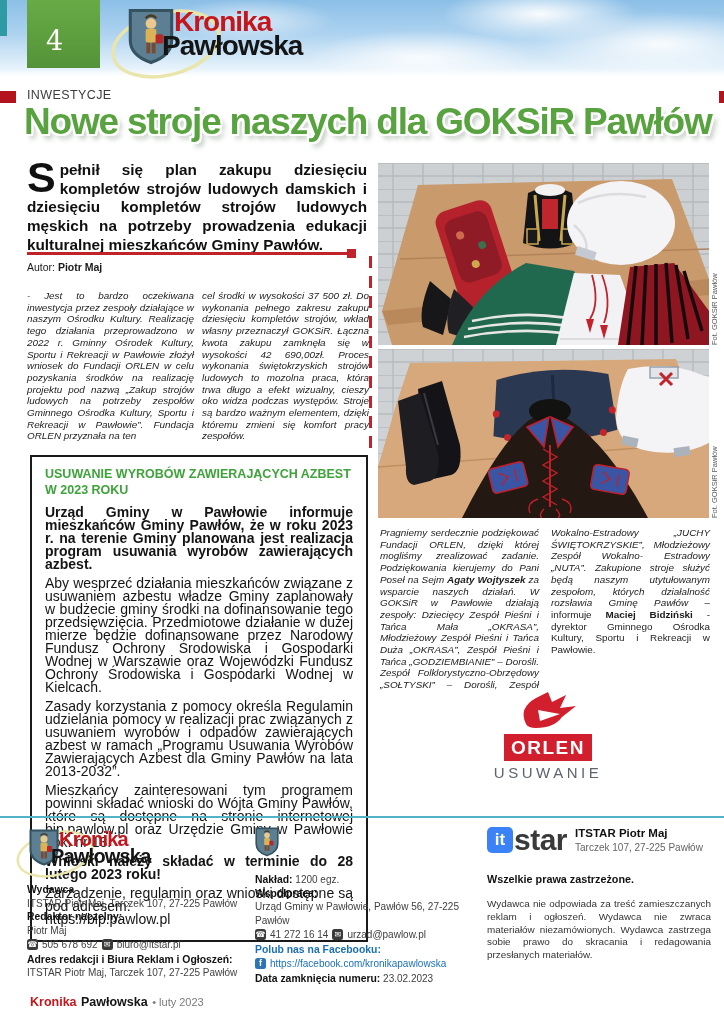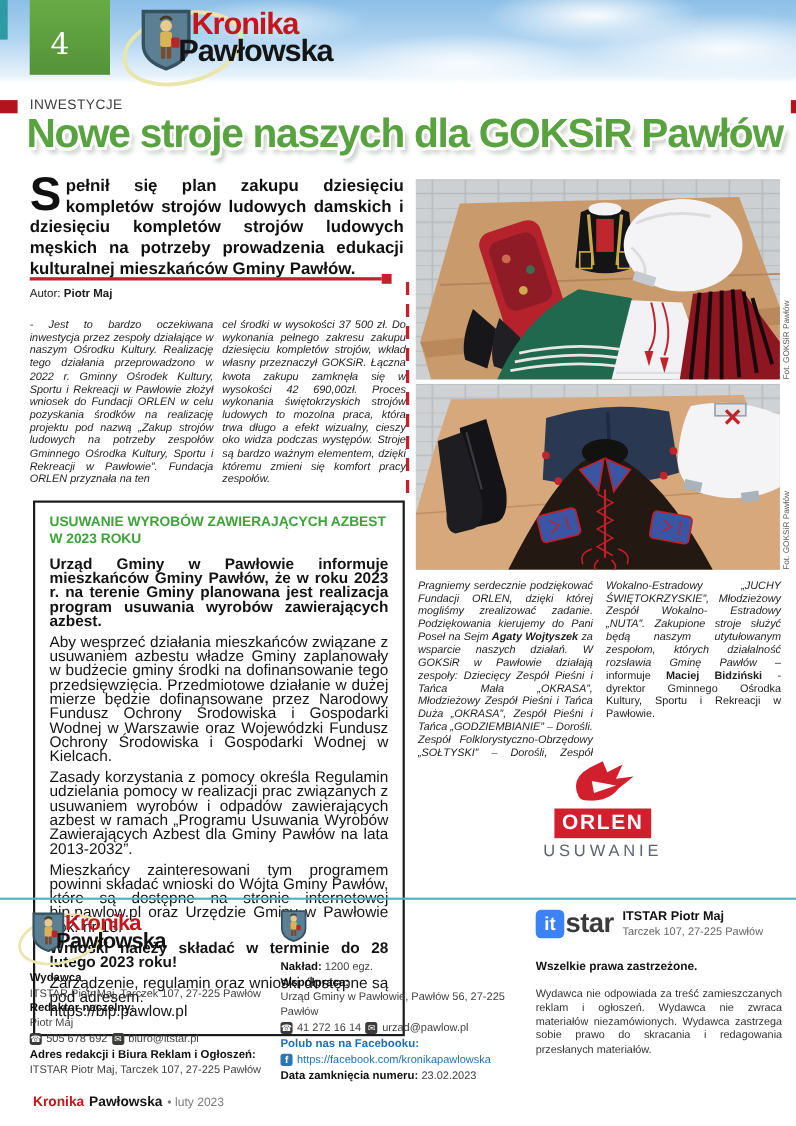--- a/index.html
+++ b/index.html
@@ -93,21 +93,21 @@
   .f-logo1 .m-red, .f-logo1 .m-blk { font-size:20px; letter-spacing:-.8px; }
   .f-logo1 .m-blk { margin-top:-3px; margin-left:-8px; }
   .f2-head { display:flex; gap:8px; margin-bottom:16px; }
   .f2-head .org { padding-top:2px; }
   .org-name { font-weight:bold; color:#111; font-size:11.5px; }
   .org-addr { color:#666; font-size:10px; }
   .f3-head { display:flex; gap:8px; align-items:flex-start; margin-bottom:18px; }
   .it-lock { display:flex; align-items:center; }
   .it-box { width:26px; height:26px; background:#3b82f6; border-radius:5px; color:#fff;
     font-weight:bold; font-size:17px; display:flex; align-items:center; justify-content:center; }
-  .it-star { font-size:25px; font-weight:bold; color:#3a3a3a; letter-spacing:-.5px; margin-left:1px; }
+  .it-star { font-size:30px; font-weight:bold; color:#3a3a3a; letter-spacing:-.5px; margin-left:1px; }
   .rights { font-weight:bold; color:#111; font-size:10.8px; line-height:14px; }
   .disclaimer { margin-top:12px; text-align:justify; color:#333; font-size:9.9px; line-height:12.8px; }
 
   .bottom-line { position:absolute; left:30px; top:992px; width:322px; border-bottom:1px solid #a9a9a9;
     padding-bottom:18px; }
   .bl-red { color:#c4161d; font-weight:bold; font-size:12.5px; }
   .bl-blk { color:#141414; font-weight:bold; font-size:12.5px; }
   .bl-ed { color:#7a7a7a; font-size:11px; }
 </style>
 </head>

